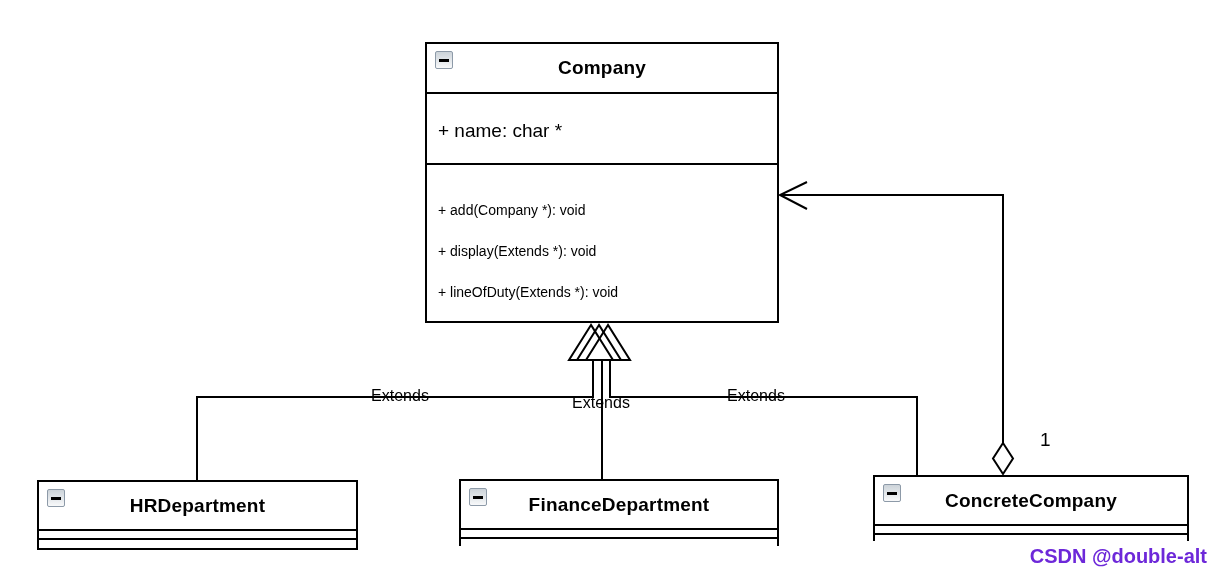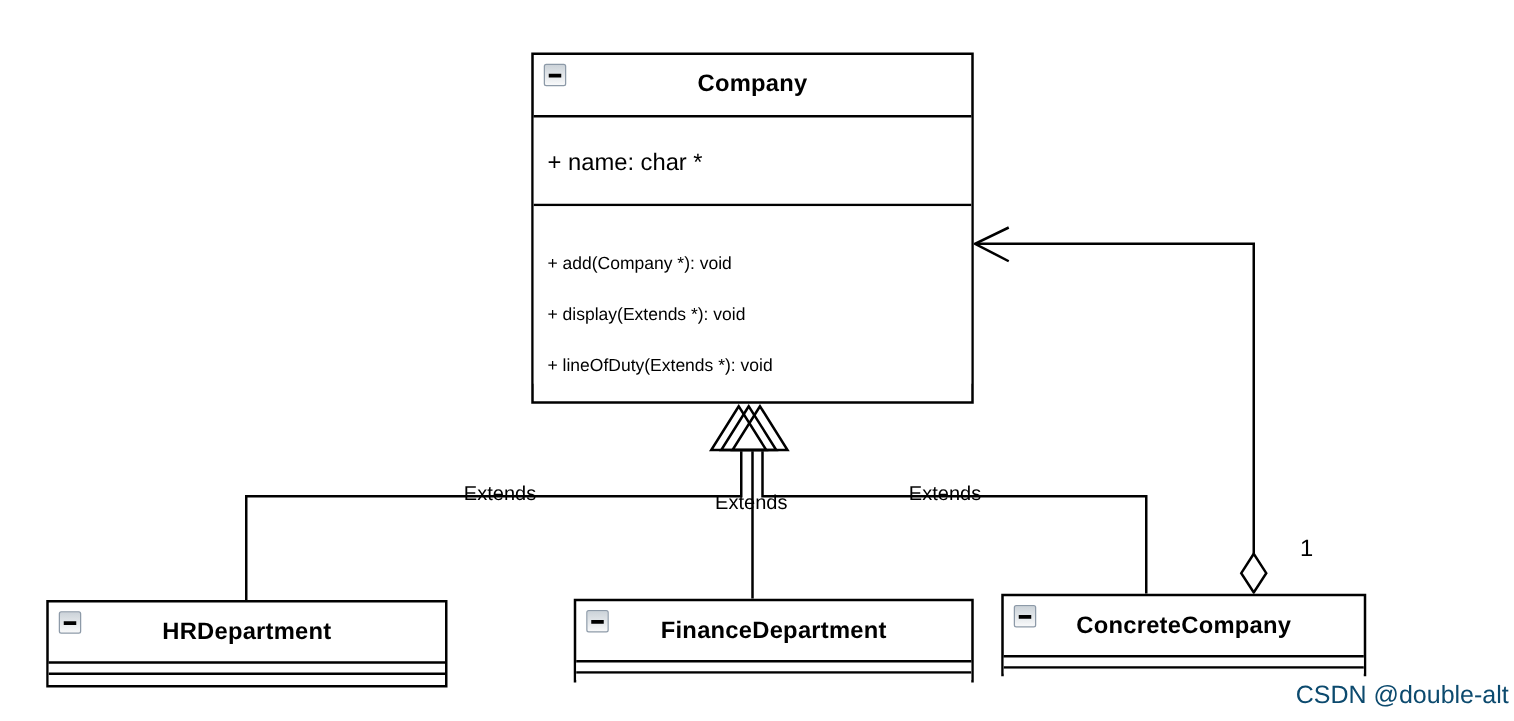--- a/index.html
+++ b/index.html
@@ -58,22 +58,23 @@
     font-size:16px; line-height:21px;
     text-align:center; white-space:nowrap;
   }
   .multiplicity-label {
     position:absolute; z-index:3;
     font-size:19px;
   }
   .watermark {
     position:absolute; z-index:3;
     font-size:20px;
-    color:#0c4a6e;
+    color:#6d28d9;
     white-space:nowrap;
+    font-weight:bold;
   }
 </style>
 </head>
 <body>
 
 <div id="canvas">
 
   <svg class="connectors" width="1211" height="577">
 
     <path d="M197,480 L197,397 L593,397 L593,361" stroke="#000" stroke-width="2" fill="none"></path>
@@ -125,21 +126,21 @@
     <div class="uml-title-row">
       <span class="collapse-btn">
         <span class="minus-bar"></span>
       </span>
       <span class="uml-title">FinanceDepartment</span>
     </div>
     <div class="uml-section attrs"></div>
     <div class="uml-section methods"></div>
   </div>
 
-  <div class="uml-class small" style="left:801px; top:475px; width:292px; height:66px;">
+  <div class="uml-class small" style="left:873px; top:475px; width:316px; height:66px;">
     <div class="uml-title-row">
       <span class="collapse-btn">
         <span class="minus-bar"></span>
       </span>
       <span class="uml-title">ConcreteCompany</span>
     </div>
     <div class="uml-section attrs"></div>
     <div class="uml-section methods"></div>
   </div>
 

